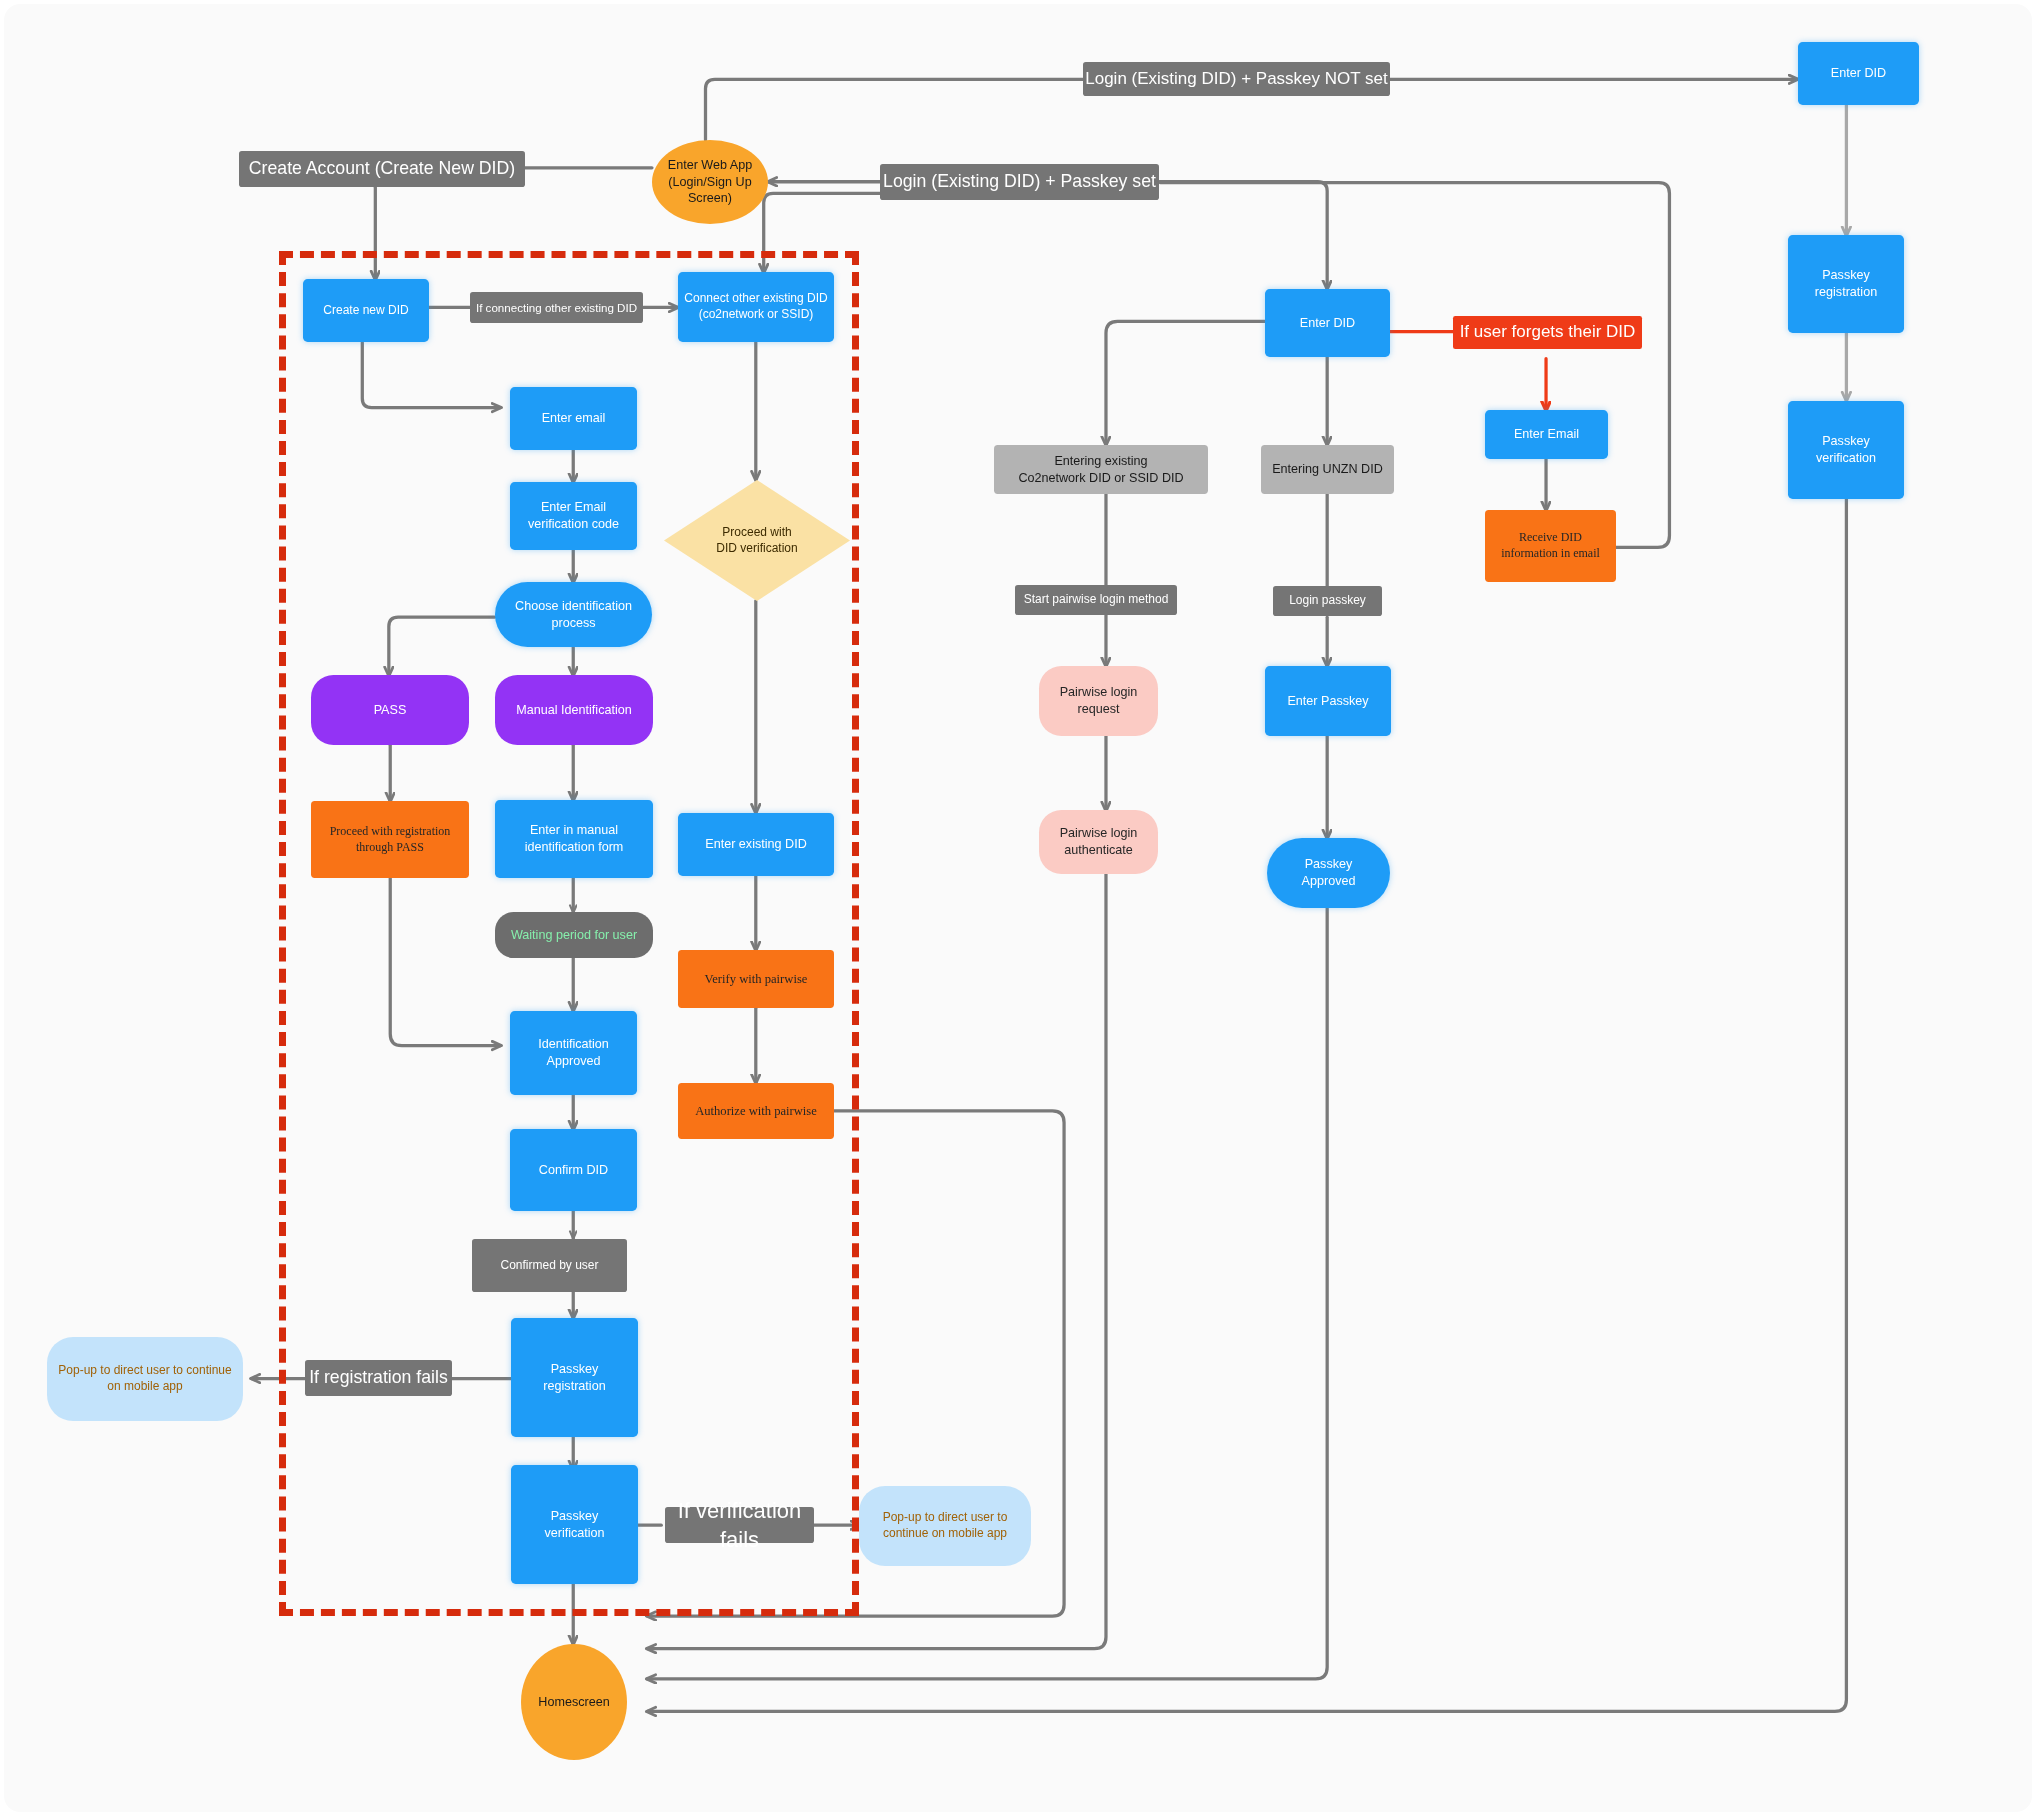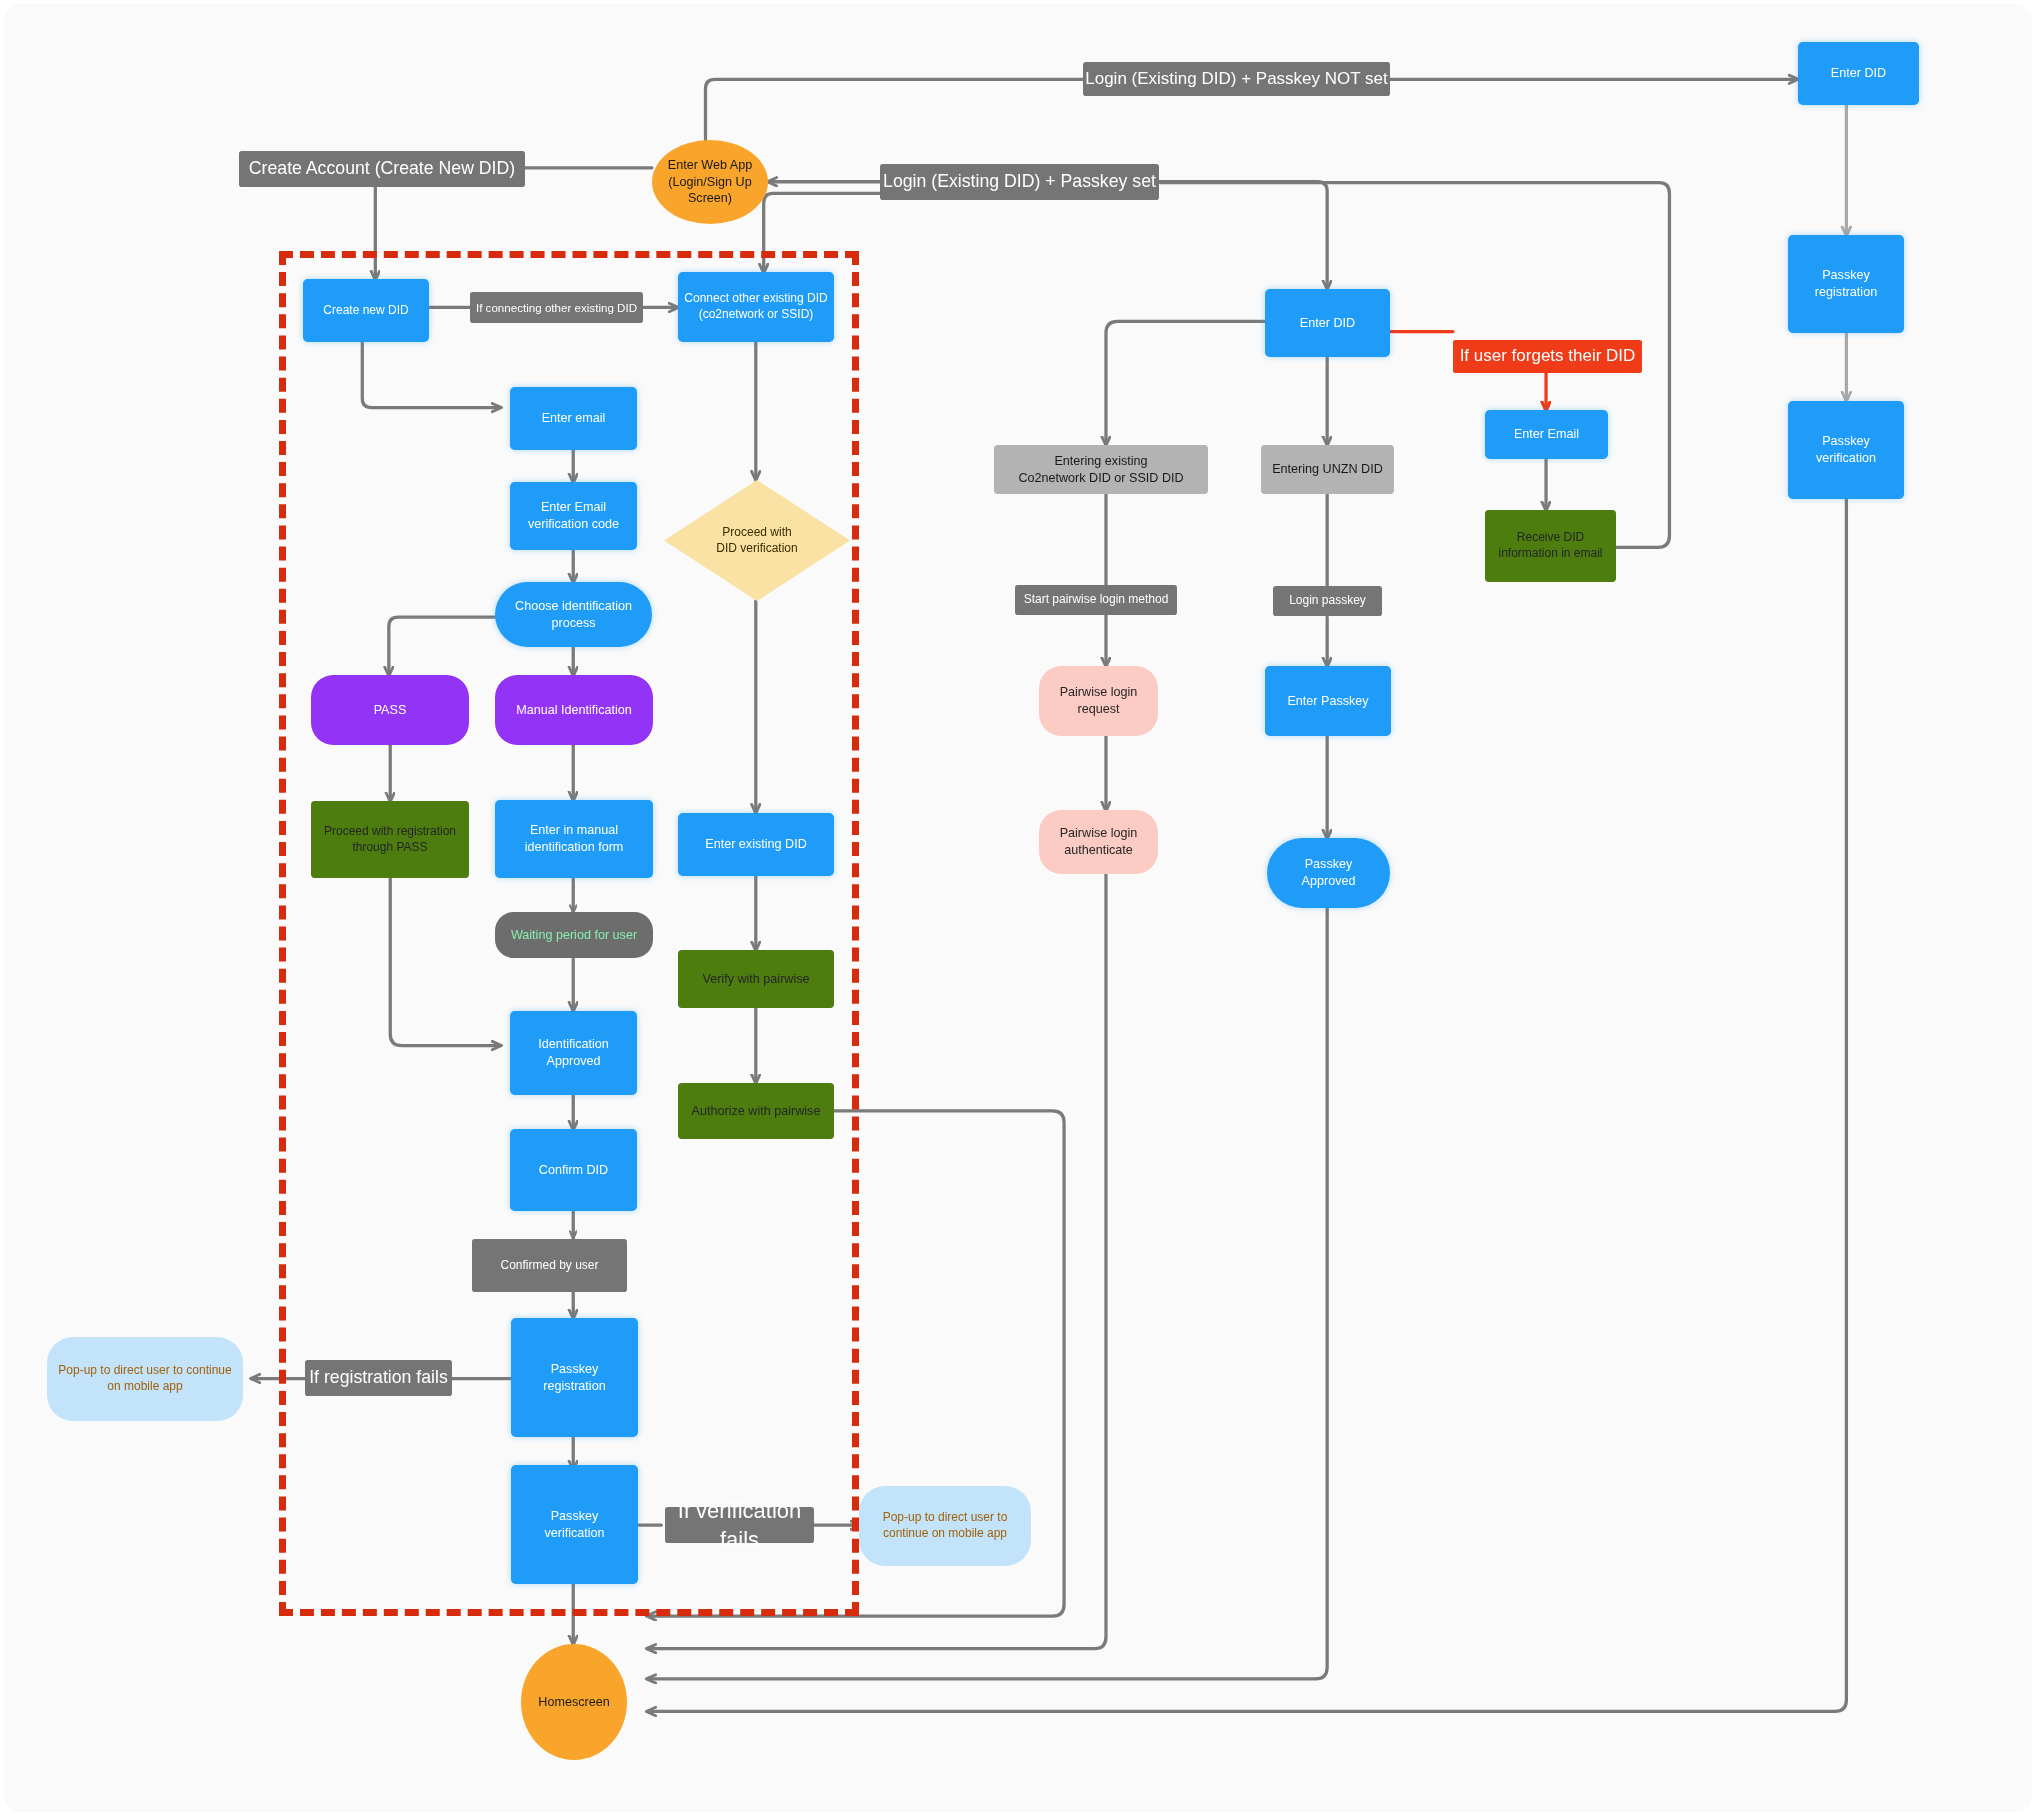--- a/index.html
+++ b/index.html
@@ -5,29 +5,29 @@
   html,body{margin:0;padding:0;background:#ffffff;}
   body{font-family:"Liberation Sans",sans-serif;}
   #canvas{position:relative;width:2035px;height:1815px;background:#ffffff;overflow:hidden;}
   #board{position:absolute;left:3.7px;top:3.7px;width:2028px;height:1808px;background:#fafafa;border-radius:16px;}
   svg#wires{position:absolute;left:0;top:0;width:2035px;height:1815px;overflow:visible;}
   .node{position:absolute;display:flex;align-items:center;justify-content:center;text-align:center;box-sizing:border-box;line-height:1.32;}
   .blue{background:#1e9cf7;color:#ffffff;border-radius:4.7px;box-shadow:0 0 6.5px rgba(30,156,247,.35);}
   .grey-pill{background:#757575;color:#ffffff;border-radius:2.8px;}
   .grey-round{background:#6d6d6d;color:#86efac;border-radius:18.6px;}
   .grey-flat{background:#b3b3b3;color:#1a1a1a;border-radius:3.7px;}
-  .pink{background:#4d7c0f;color:#262626;border-radius:3.7px;}
+  .pink{background:#f97316;color:#262626;border-radius:3.7px;font-family:Liberation Serif, serif;}
   .pink-round{background:#fbcbc4;color:#262626;border-radius:22.4px;}
   .purple{background:#9333f5;color:#ffffff;border-radius:22.4px;}
   .lightblue{background:#c3e3fb;color:#a16207;border-radius:26px;}
   .orange-ellipse{background:#f9a52b;color:#1a1a1a;border-radius:50%;}
   .yellow-diamond{background:transparent;color:#3d2b00;}
   .yellow-diamond .dshape{position:absolute;inset:0;background:#fae1a4;clip-path:polygon(50% 0,100% 50%,50% 100%,0 50%);}
   .yellow-diamond .dtext{position:relative;z-index:2;}
-  .red-label{background:#ef3b17;color:#ffffff;border-radius:2.3px;margin-top:24px;}
+  .red-label{background:#ef3b17;color:#ffffff;border-radius:2.3px;}
   .title-text{position:absolute;color:#d02b12;font-size:40px;font-weight:400;white-space:nowrap;}
   .dashbox{position:absolute;border:7.5px dashed #d62b0c;box-sizing:border-box;}
 </style>
 </head>
 <body>
 
 <div id="canvas">
   <div id="board"></div>
 
   <svg id="wires" viewBox="0 0 4370 3897">

